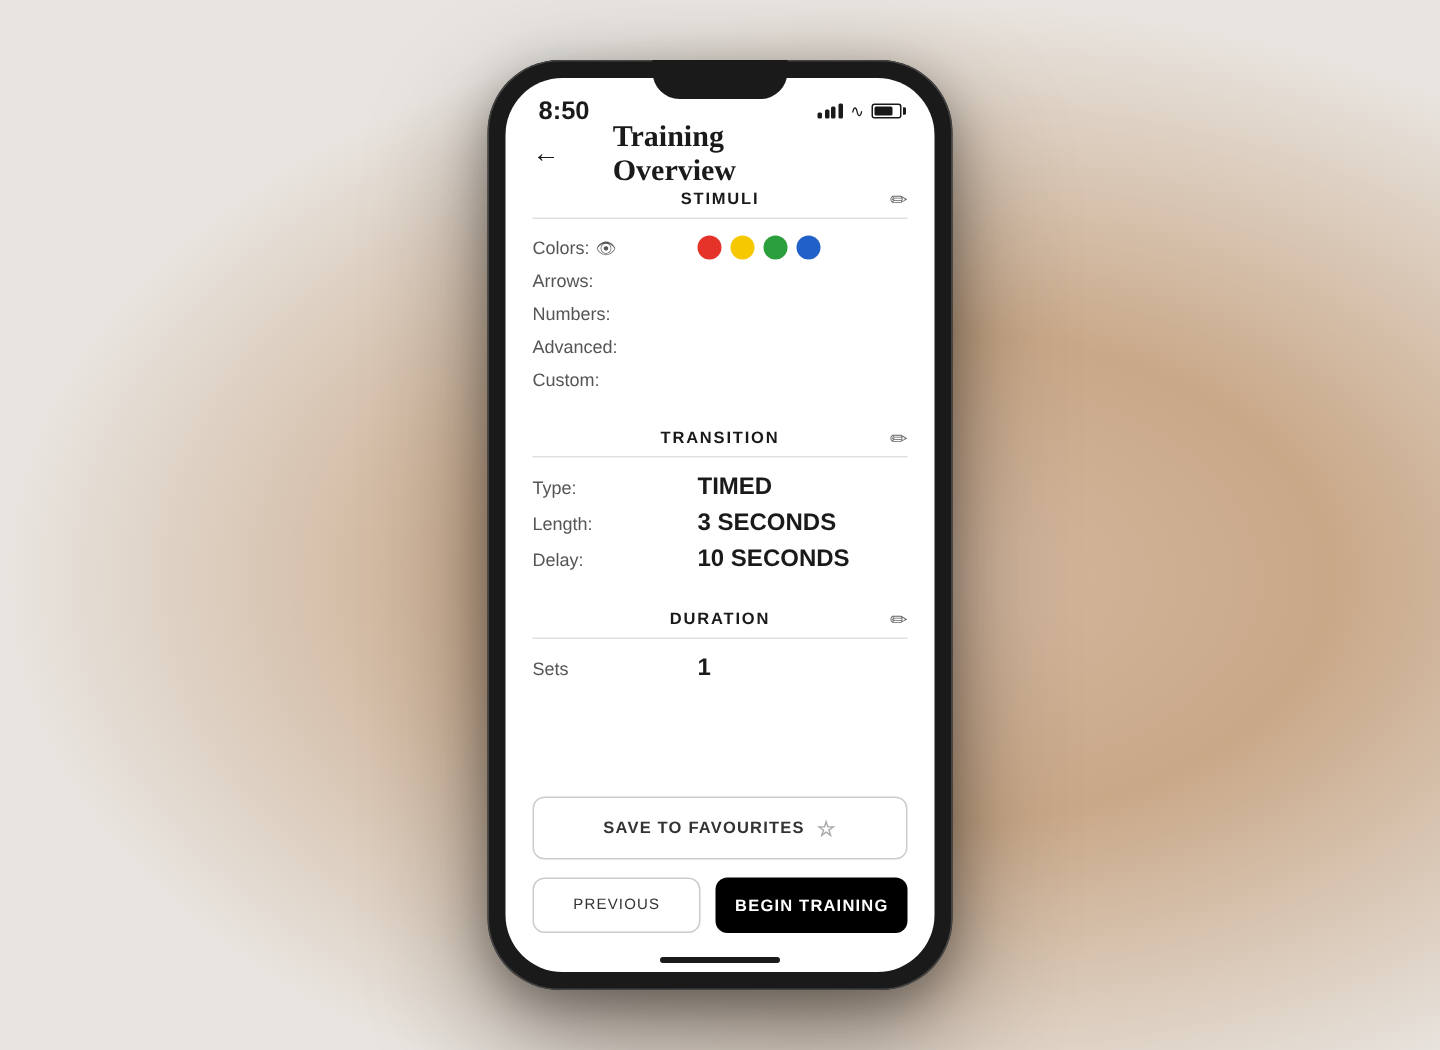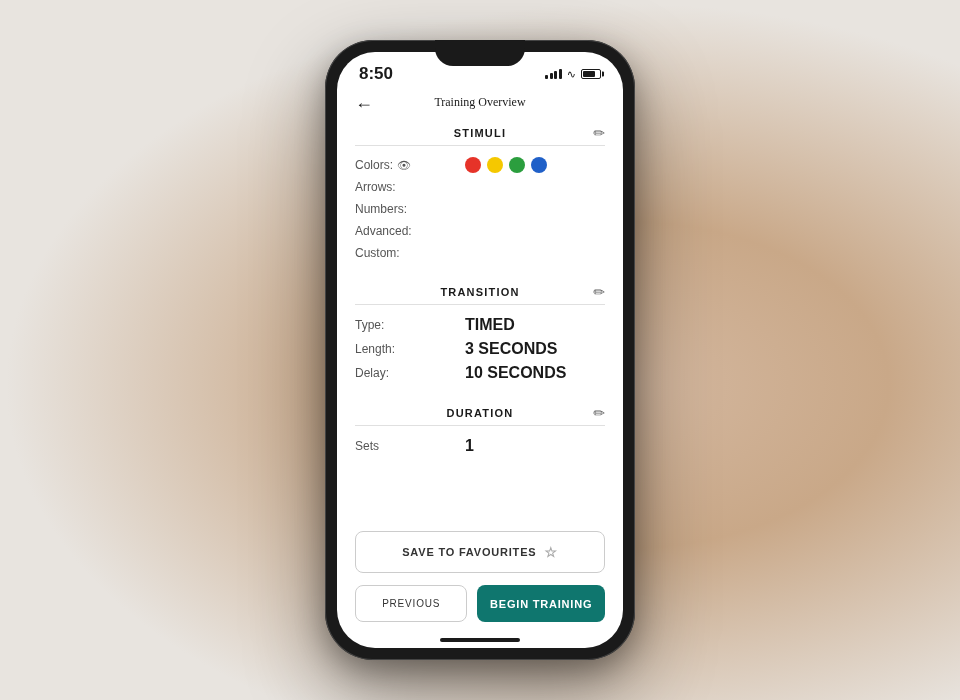--- a/index.html
+++ b/index.html
@@ -151,22 +151,22 @@
       font-size: 18px;
       color: #1a1a1a;
       cursor: pointer;
       font-weight: 300;
     }
 
     .header-title {
       position: absolute;
       left: 50%;
       transform: translateX(-50%);
-      font-size: 12px;
-      font-weight: 400;
+      font-size: 20px;
+      font-weight: 700;
       color: #1a1a1a;
       font-family: Georgia, serif;
     }
 
     
     .content {
       flex: 1;
       overflow-y: auto;
       padding: 0 18px 16px;
     }
@@ -289,21 +289,21 @@
       font-weight: 400;
       letter-spacing: 0.8px;
       color: #333;
       cursor: pointer;
     }
 
     .begin-btn {
       flex: 1.2;
       padding: 12px;
       border: none;
-      background: #0f766e;
+      background: #000000;
       border-radius: 8px;
       font-size: 11px;
       font-weight: 700;
       letter-spacing: 0.8px;
       color: white;
       cursor: pointer;
     }
 
     .home-indicator {
       width: 80px;

